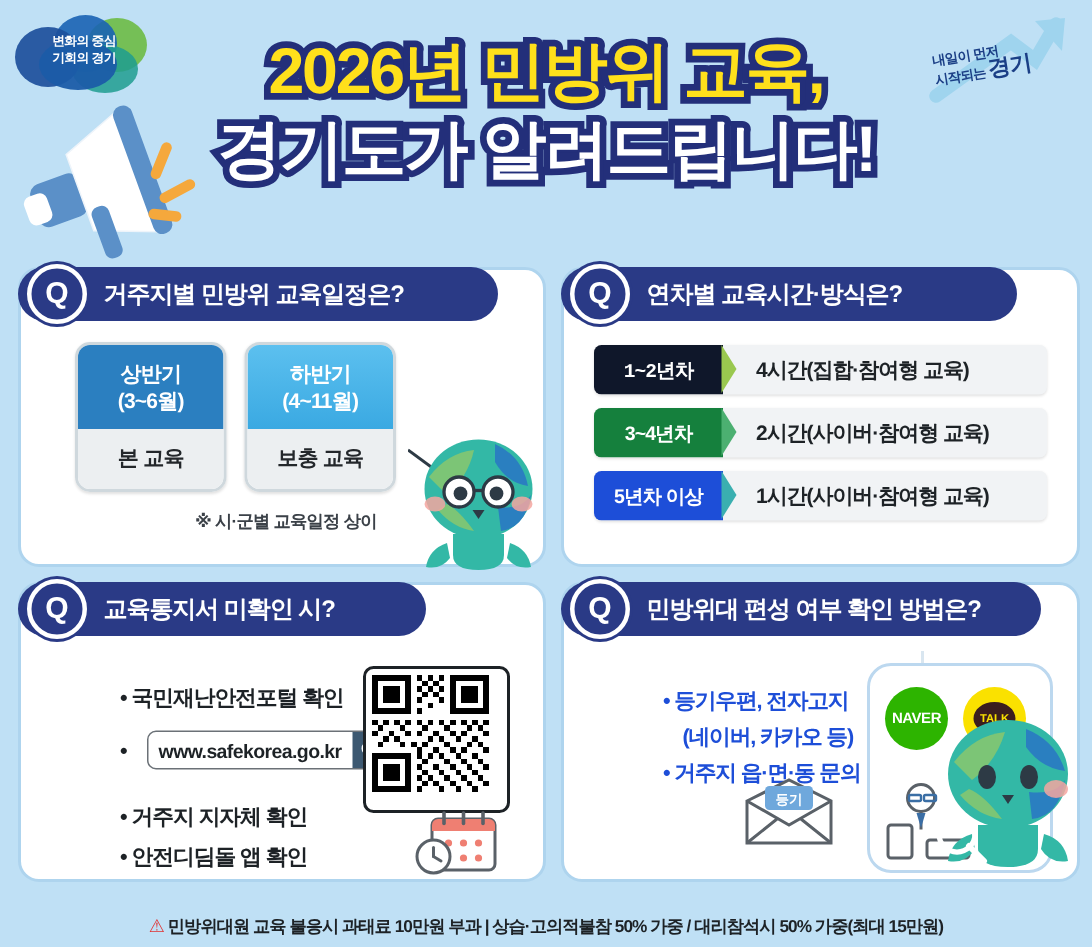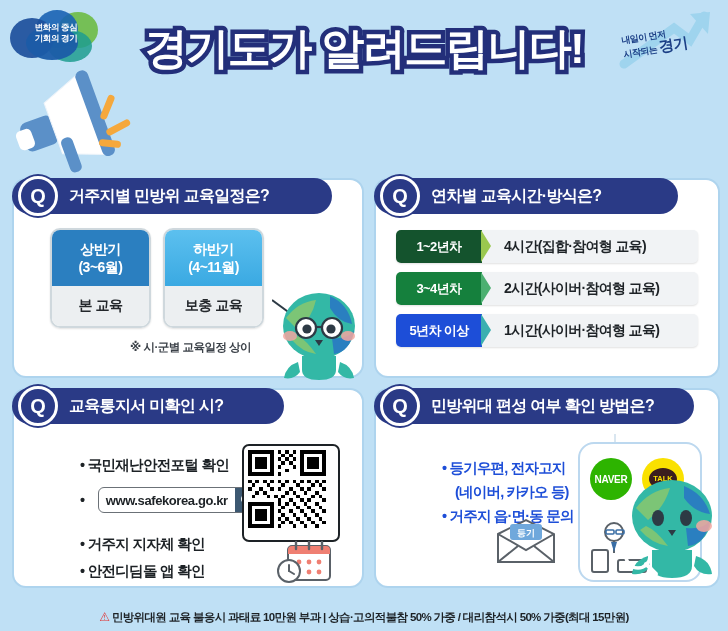--- a/index.html
+++ b/index.html
@@ -171,20 +171,21 @@
         <rect x="82" y="16" width="13" height="90" rx="6" fill="#5b90c8"></rect>
         <rect x="46" y="74" width="12" height="36" rx="5" fill="#5b90c8"></rect>
       </g>
       <rect x="96" y="32" width="7" height="26" rx="3.5" fill="#f5a83c" transform="rotate(22 99 45)"></rect>
       <rect x="107" y="52" width="7" height="26" rx="3.5" fill="#f5a83c" transform="rotate(62 110 65)"></rect>
       <rect x="99" y="70" width="7" height="22" rx="3.5" fill="#f5a83c" transform="rotate(96 102 81)"></rect>
     </svg>
   </div>
 
   <div class="title">
+    <span class="ln ln1">2026년 민방위 교육,</span>
     <span class="ln ln2">경기도가 알려드립니다!</span>
   </div>
 
   <div class="card" id="card1">
     <div class="qhead">
       <div class="qbadge">Q</div>
       <div class="qtitle">거주지별 민방위 교육일정은?</div>
     </div>
     <div class="halfwrap">
       <div class="halfbox hb1">
@@ -227,21 +228,21 @@
     </svg>
   </div>
 
   <div class="card" id="card2">
     <div class="qhead">
       <div class="qbadge">Q</div>
       <div class="qtitle">연차별 교육시간·방식은?</div>
     </div>
     <div class="rows">
       <div class="row">
-        <div class="tag" id="t1" style="background: #14532d;">1~2년차</div>
+        <div class="tag" id="t1" style="background: #0f172a; font-family: Liberation Mono, monospace;">1~2년차</div>
         <div class="rowtxt">4시간(집합·참여형 교육)</div>
       </div>
       <div class="row">
         <div class="tag" id="t2" style="background: #15803d;">3~4년차</div>
         <div class="rowtxt">2시간(사이버·참여형 교육)</div>
       </div>
       <div class="row">
         <div class="tag" id="t3" style="background: #1d4ed8;">5년차 이상</div>
         <div class="rowtxt">1시간(사이버·참여형 교육)</div>
       </div>

